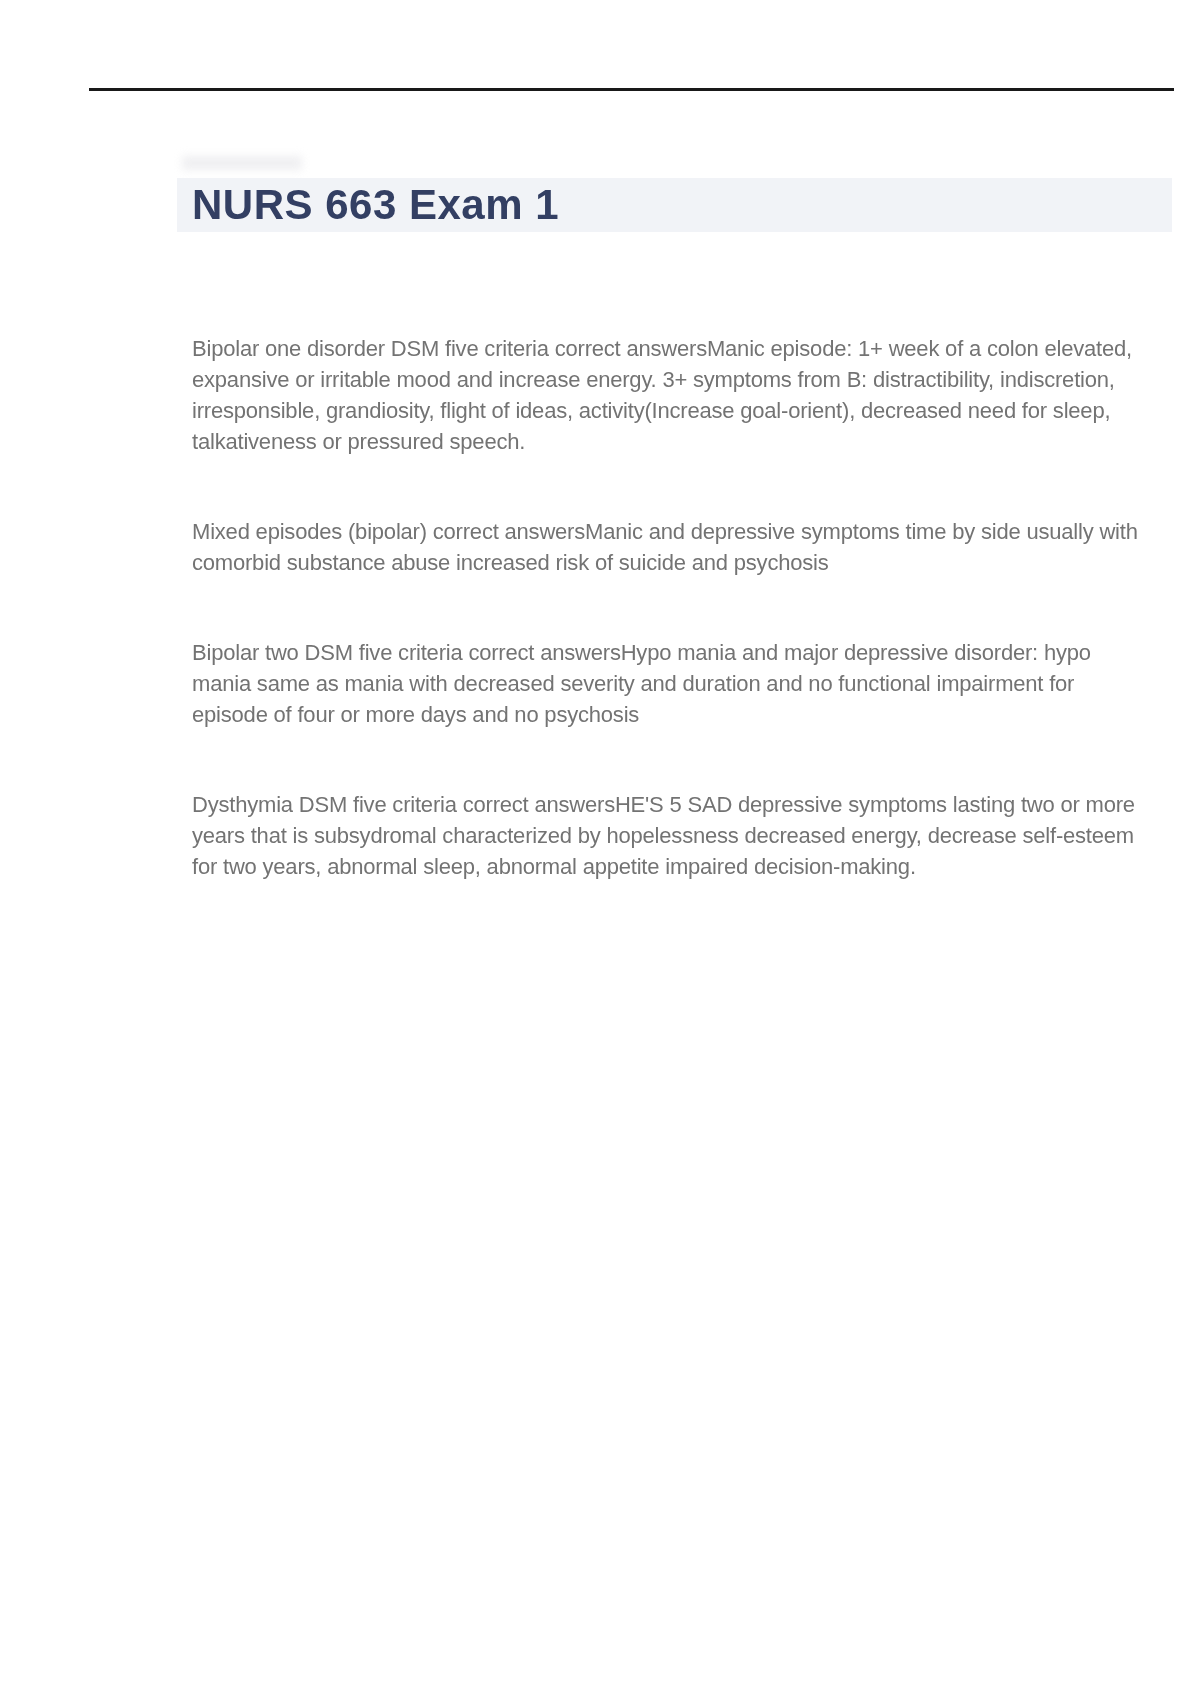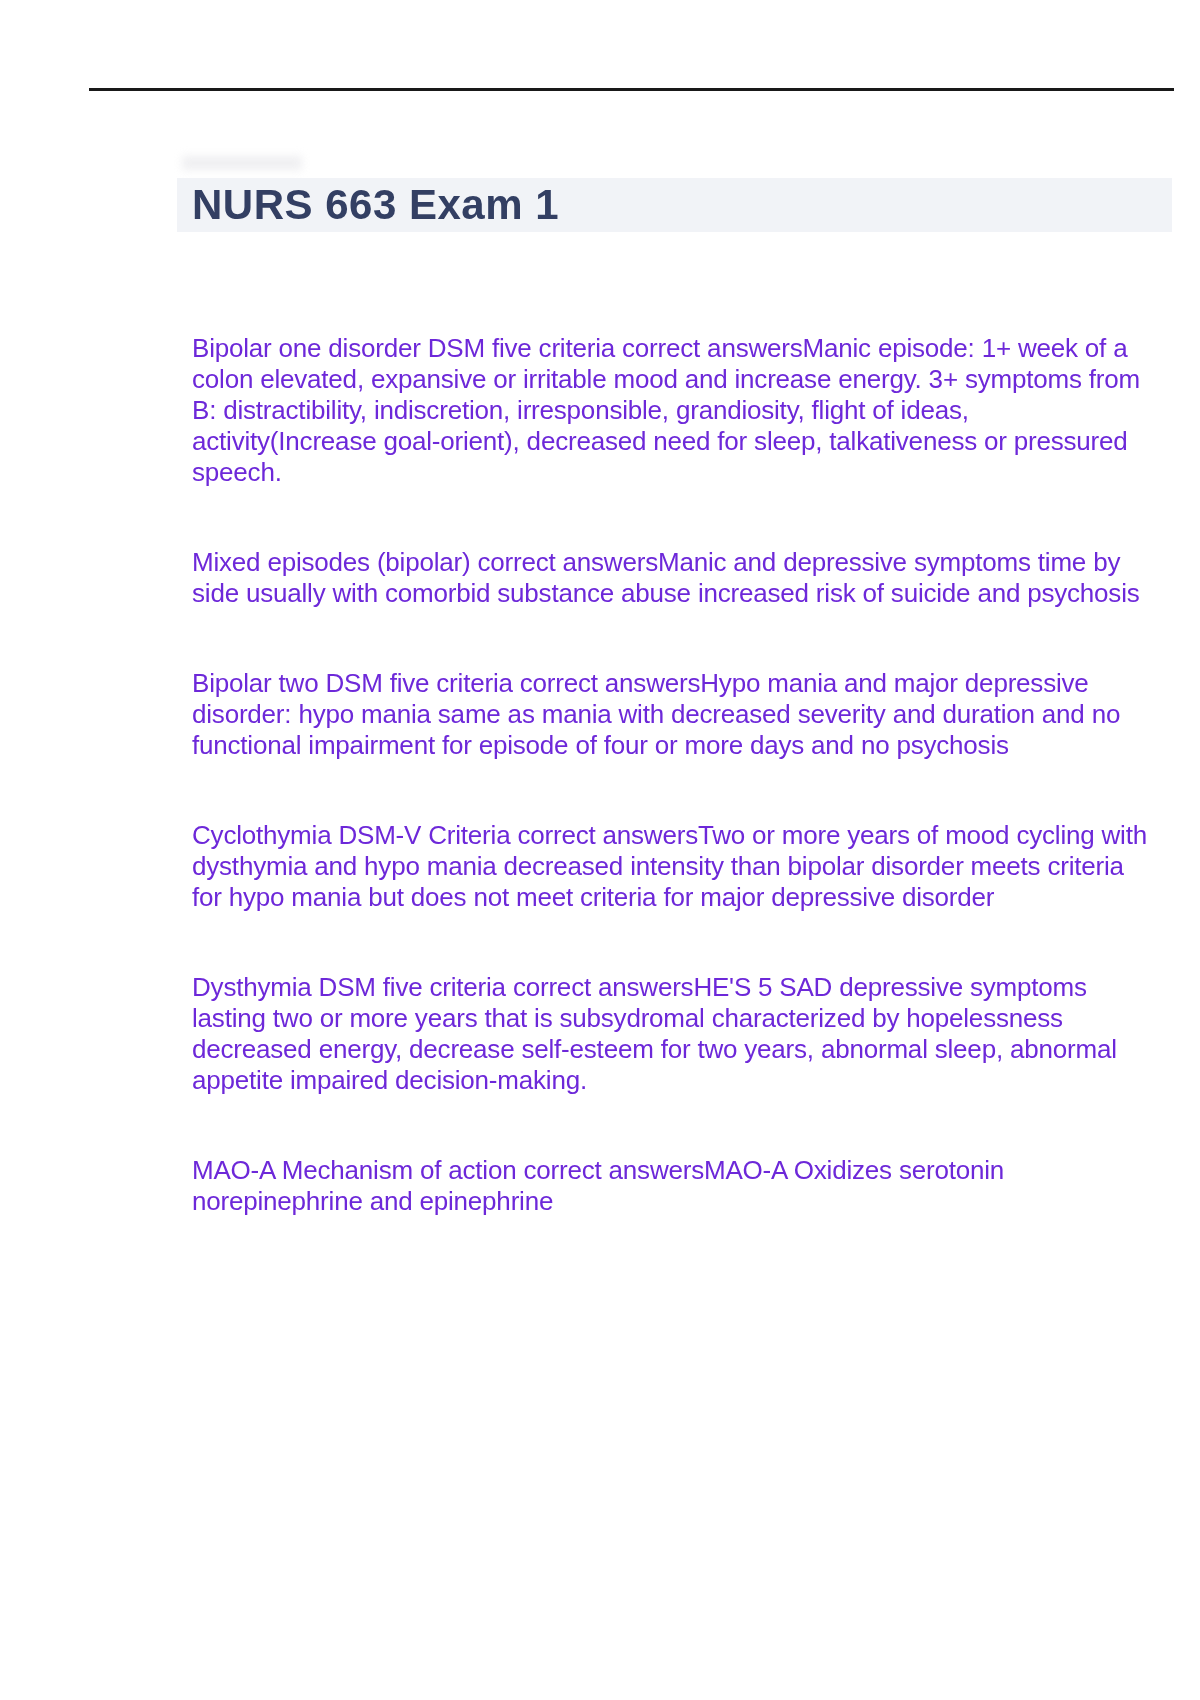--- a/index.html
+++ b/index.html
@@ -55,23 +55,23 @@
     white-space: nowrap;
   }
   .content {
     position: absolute;
     left: 0;
     top: 200px;
     width: 1200px;
     padding: 93px 73px 0 152px;
   }
   .qa-paragraph {
-    font-size: 26px;
+    font-size: 22px;
     line-height: 31px;
-    color: #6d28d9;
+    color: #737373;
     letter-spacing: -0.2px;
     margin-bottom: 59px;
     text-align: left;
   }
 </style>
 </head>
 <body>
 
 <div class="page">
 
@@ -80,20 +80,18 @@
   <div class="artifact-smudge"></div>
 
   <div class="title-band">
     <h1 class="title-text">NURS 663 Exam 1</h1>
   </div>
 
   <div class="content">
     <p class="qa-paragraph">Bipolar one disorder DSM five criteria correct answersManic episode: 1+ week of a colon elevated, expansive or irritable mood and increase energy. 3+ symptoms from B: distractibility, indiscretion, irresponsible, grandiosity, flight of ideas, activity(Increase goal-orient), decreased need for sleep, talkativeness or pressured speech.</p>
     <p class="qa-paragraph">Mixed episodes (bipolar) correct answersManic and depressive symptoms time by side usually with comorbid substance abuse increased risk of suicide and psychosis</p>
     <p class="qa-paragraph">Bipolar two DSM five criteria correct answersHypo mania and major depressive disorder: hypo mania same as mania with decreased severity and duration and no functional impairment for episode of four or more days and no psychosis</p>
-    <p class="qa-paragraph">Cyclothymia DSM-V Criteria correct answersTwo or more years of mood cycling with dysthymia and hypo mania decreased intensity than bipolar disorder meets criteria for hypo mania but does not meet criteria for major depressive disorder</p>
     <p class="qa-paragraph">Dysthymia DSM five criteria correct answersHE'S 5 SAD depressive symptoms lasting two or more years that is subsydromal characterized by hopelessness decreased energy, decrease self-esteem for two years, abnormal sleep, abnormal appetite impaired decision-making.</p>
-    <p class="qa-paragraph">MAO-A Mechanism of action correct answersMAO-A Oxidizes serotonin norepinephrine and epinephrine</p>
   </div>
 
   <div class="rule rule-bottom"></div>
 
 </div>
 
 </body></html>

